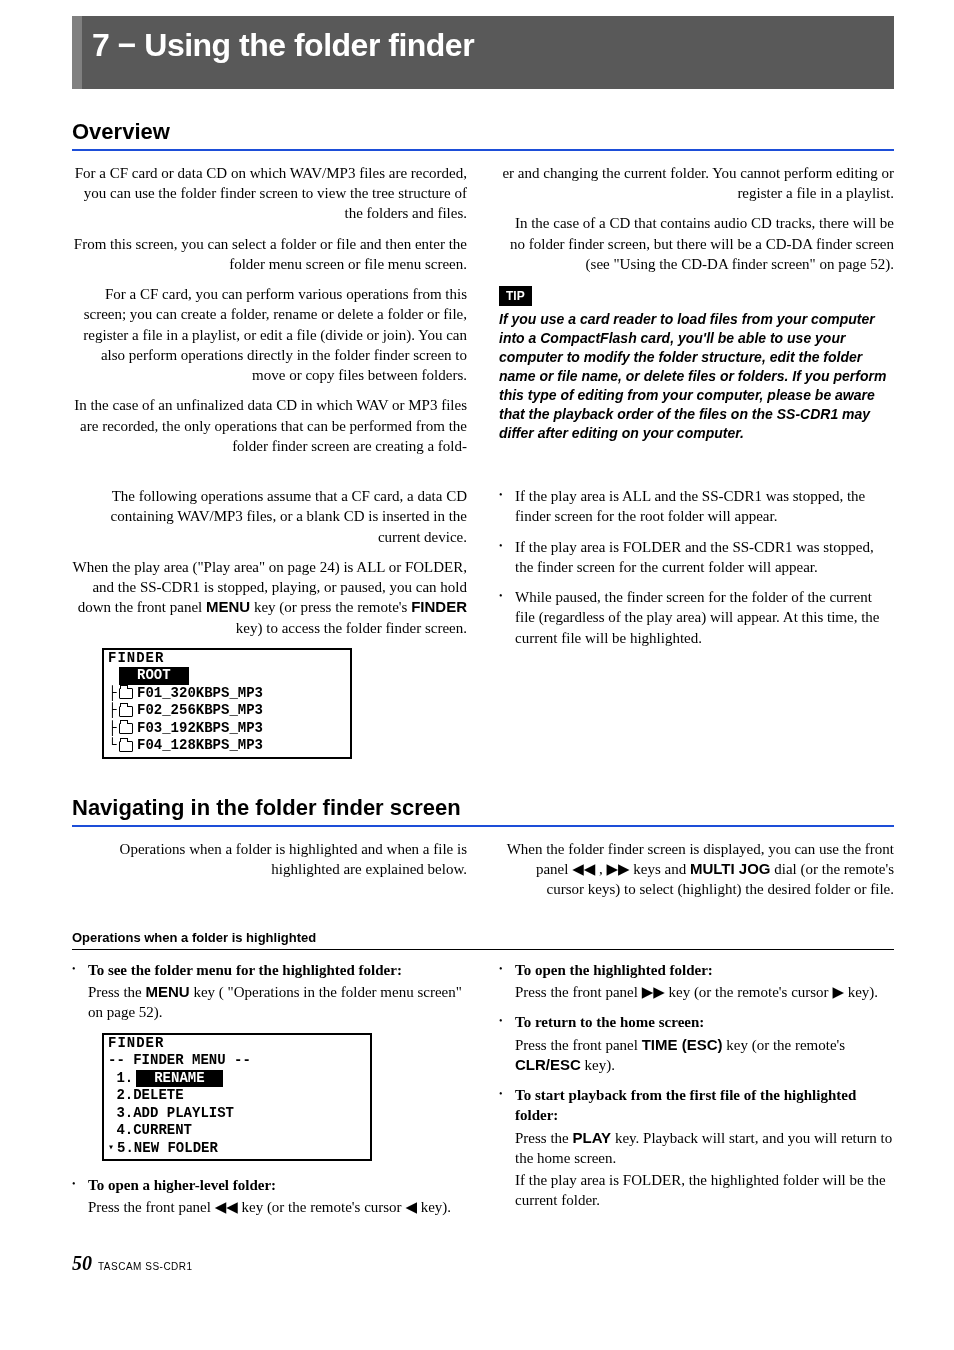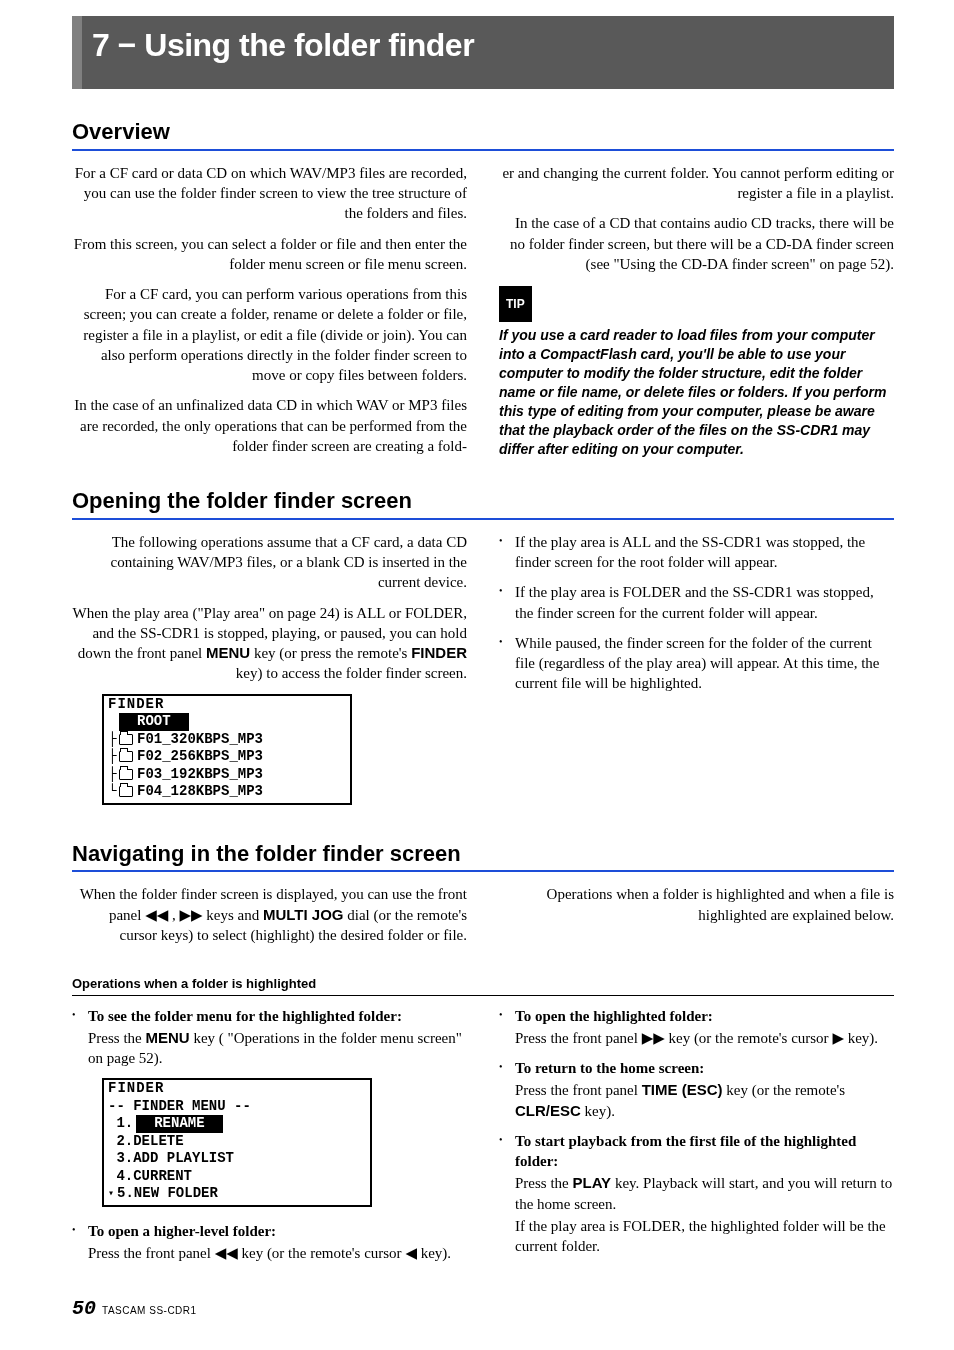--- a/index.html
+++ b/index.html
@@ -60,21 +60,21 @@
     margin-bottom: 10px;
     text-align: right;
   }
   .tip-label {
     display: inline-block;
     background: #000;
     color: #fff;
     font-family: Arial, Helvetica, sans-serif;
     font-weight: bold;
     font-size: 12px;
-    padding: 10px 7px;
+    padding: 2px 7px;
     margin-bottom: 4px;
     margin-top: 2px;
   }
   .tip-body {
     font-family: Arial, Helvetica, sans-serif;
     font-weight: bold;
     font-style: italic;
     font-size: 14px;
     line-height: 1.35;
     text-align: left;
@@ -158,21 +158,21 @@
     flex: 0 0 auto;
   }
   .bold { font-weight: bold; }
   .footer {
     margin-top: 22px;
     display: flex;
     align-items: baseline;
     gap: 6px;
   }
   .footer .pg {
-    font-family: Liberation Mono, monospace;
+    font-family: Liberation Serif, serif;
     font-weight: 900;
     font-style: italic;
     font-size: 20px;
   }
   .footer .prod {
     font-family: Arial, Helvetica, sans-serif;
     font-size: 10px;
     letter-spacing: 0.5px;
   }
   .op-item-body {
@@ -200,21 +200,20 @@
       <p class="body">In the case of an unfinalized data CD in which WAV or MP3 files are recorded, the only operations that can be performed from the folder finder screen are creating a fold-</p>
     </div>
     <div class="col">
       <p class="body">er and changing the current folder. You cannot perform editing or register a file in a playlist.</p>
       <p class="body">In the case of a CD that contains audio CD tracks, there will be no folder finder screen, but there will be a CD-DA finder screen (see "Using the CD-DA finder screen" on page 52).</p>
       <div class="tip-label">TIP</div>
       <p class="tip-body">If you use a card reader to load files from your computer into a CompactFlash card, you'll be able to use your computer to modify the folder structure, edit the folder name or file name, or delete files or folders. If you perform this type of editing from your computer, please be aware that the playback order of the files on the SS-CDR1 may differ after editing on your computer.</p>
     </div>
   </div>
 
-  <h2 class="section">Opening the folder finder screen</h2>
   <div class="two-col">
     <div class="col">
       <p class="body">The following operations assume that a CF card, a data CD containing WAV/MP3 files, or a blank CD is inserted in the current device.</p>
       <p class="body">
         <span>When the play area ("Play area" on page 24) is ALL or FOLDER, and the SS-CDR1 is stopped, playing, or paused, you can hold down the front panel </span><span class="sans-bold">MENU</span><span> key (or press the remote's </span><span class="sans-bold">FINDER</span><span> key) to access the folder finder screen.</span>
       </p>
 
       <div class="screen">
         <div class="hdr">FINDER</div>
         <div class="row">
@@ -248,27 +247,27 @@
         <li>If the play area is ALL and the SS-CDR1 was stopped, the finder screen for the root folder will appear.</li>
         <li>If the play area is FOLDER and the SS-CDR1 was stopped, the finder screen for the current folder will appear.</li>
         <li>While paused, the finder screen for the folder of the current file (regardless of the play area) will appear. At this time, the current file will be highlighted.</li>
       </ul>
     </div>
   </div>
 
   <h2 class="section">Navigating in the folder finder screen</h2>
   <div class="two-col">
     <div class="col">
+      <p class="body">Operations when a folder is highlighted and when a file is highlighted are explained below.</p>
+    </div>
+    <div class="col">
       <p class="body">
         <span>When the folder finder screen is displayed, you can use the front panel </span><span class="arrow">◀◀</span><span> , </span><span class="arrow">▶▶</span><span> keys and </span><span class="sans-bold">MULTI JOG</span><span> dial (or the remote's cursor keys) to select (highlight) the desired folder or file.</span>
       </p>
     </div>
-    <div class="col">
-      <p class="body">Operations when a folder is highlighted and when a file is highlighted are explained below.</p>
-    </div>
   </div>
 
   <h3 class="sub">Operations when a folder is highlighted</h3>
   <div class="two-col">
     <div class="col">
       <ul class="bullets">
         <li>
           <span class="bold">To see the folder menu for the highlighted folder:</span>
           <div class="op-item-body">
             <span>Press the </span><span class="sans-bold">MENU</span><span> key ( "Operations in the folder menu screen" on page 52).</span>

